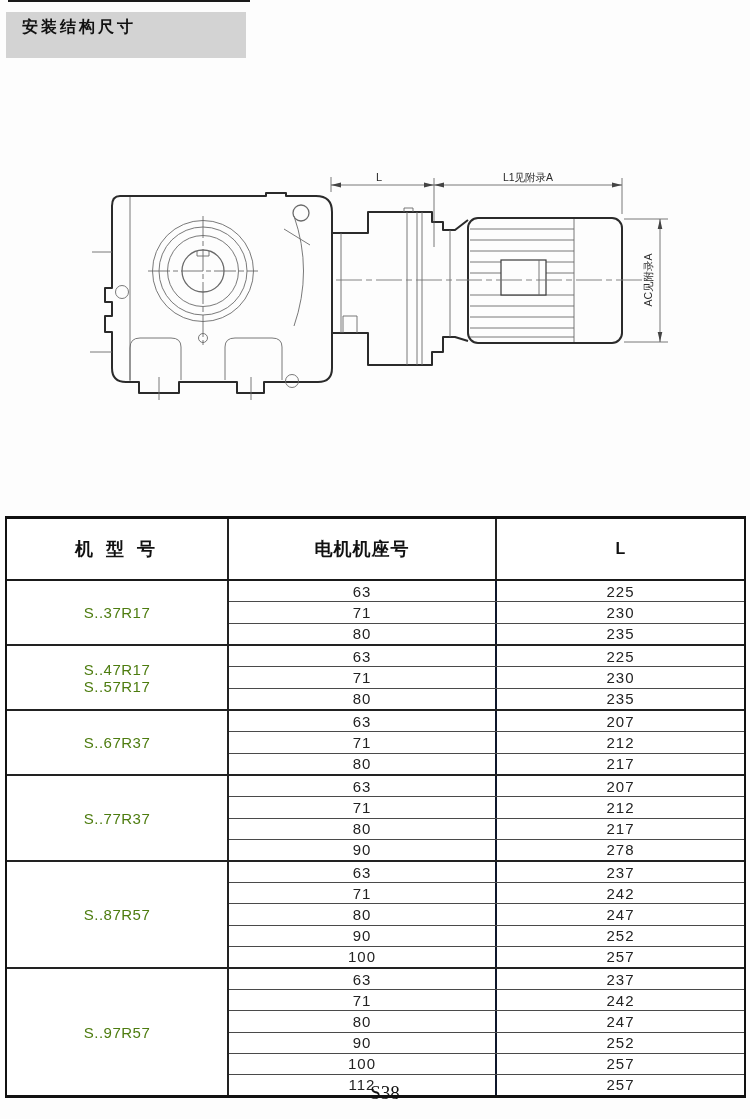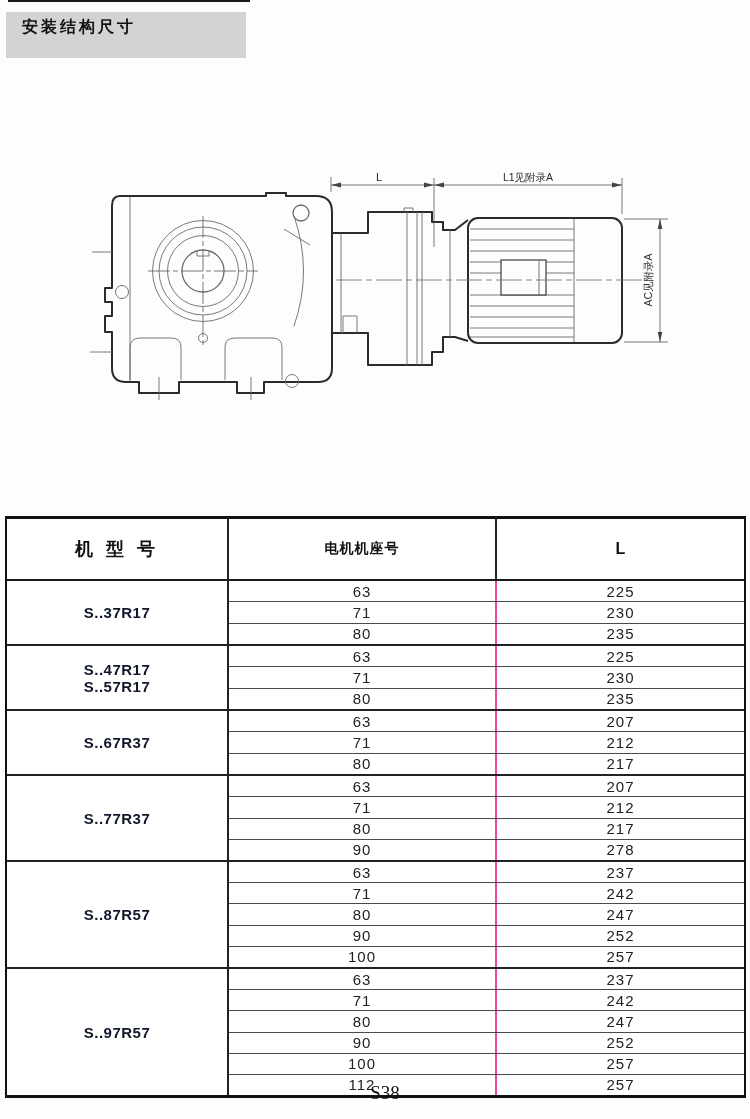--- a/index.html
+++ b/index.html
@@ -11,31 +11,31 @@
   .header-box .t1{font-size:16px;font-weight:bold;letter-spacing:3px;line-height:20px;color:#111;}
   .header-box .t2{font-size:15px;font-weight:bold;letter-spacing:1px;line-height:19px;color:#111;}
   .drawing{position:absolute;left:80px;top:155px;width:600px;height:270px;}
   .drawing text{font-family:"Liberation Sans",sans-serif;fill:#2b2b2b;}
 
   .dim-table{position:absolute;left:5px;top:516px;width:741px;background:#fff;
              border:2px solid #111;border-top-width:3px;border-bottom-width:3px;box-sizing:border-box;}
   .thead{display:flex;height:60px;border-bottom:2px solid #1a1a1a;}
   .th{display:flex;align-items:center;justify-content:center;font-weight:bold;color:#111;}
   .th1{width:220px;border-right:2px solid #222;font-size:18px;letter-spacing:4px;}
-  .th2{width:268px;border-right:2px solid #222;font-size:14px;letter-spacing:1px;box-sizing:border-box;}
+  .th2{width:268px;border-right:2px solid #222;font-size:18px;letter-spacing:1px;box-sizing:border-box;}
   .th3{flex:1;font-size:16px;}
   .tgroup{display:flex;border-bottom:2px solid #222;}
   .tgroup:last-child{border-bottom:none;}
   .model-cell{width:220px;border-right:2px solid #222;display:flex;flex-direction:column;
-              align-items:center;justify-content:center;font-weight:bold;font-size:15px;
-              letter-spacing:.5px;color:#0f172a;}
+              align-items:center;justify-content:center;font-weight:normal;font-size:15px;
+              letter-spacing:.5px;color:#4d7c0f;}
   .rows{flex:1;display:flex;flex-direction:column;}
   .trow{flex:1;display:flex;border-bottom:1px solid #4a4a4a;}
   .trow:last-child{border-bottom:none;}
-  .c-frame{width:268px;border-right:2px solid #ec4899;box-sizing:border-box;}
+  .c-frame{width:268px;border-right:2px solid #0f172a;box-sizing:border-box;}
   .c-frame,.c-l{display:flex;align-items:center;justify-content:center;font-size:15px;
                 letter-spacing:1px;color:#222;}
   .c-l{flex:1;}
   .footer{position:absolute;left:10px;top:1082px;width:750px;text-align:center;
           font-family:"Liberation Serif",serif;font-size:19px;color:#111;}
 </style>
 </head>
 <body>
 
 <div class="page">

